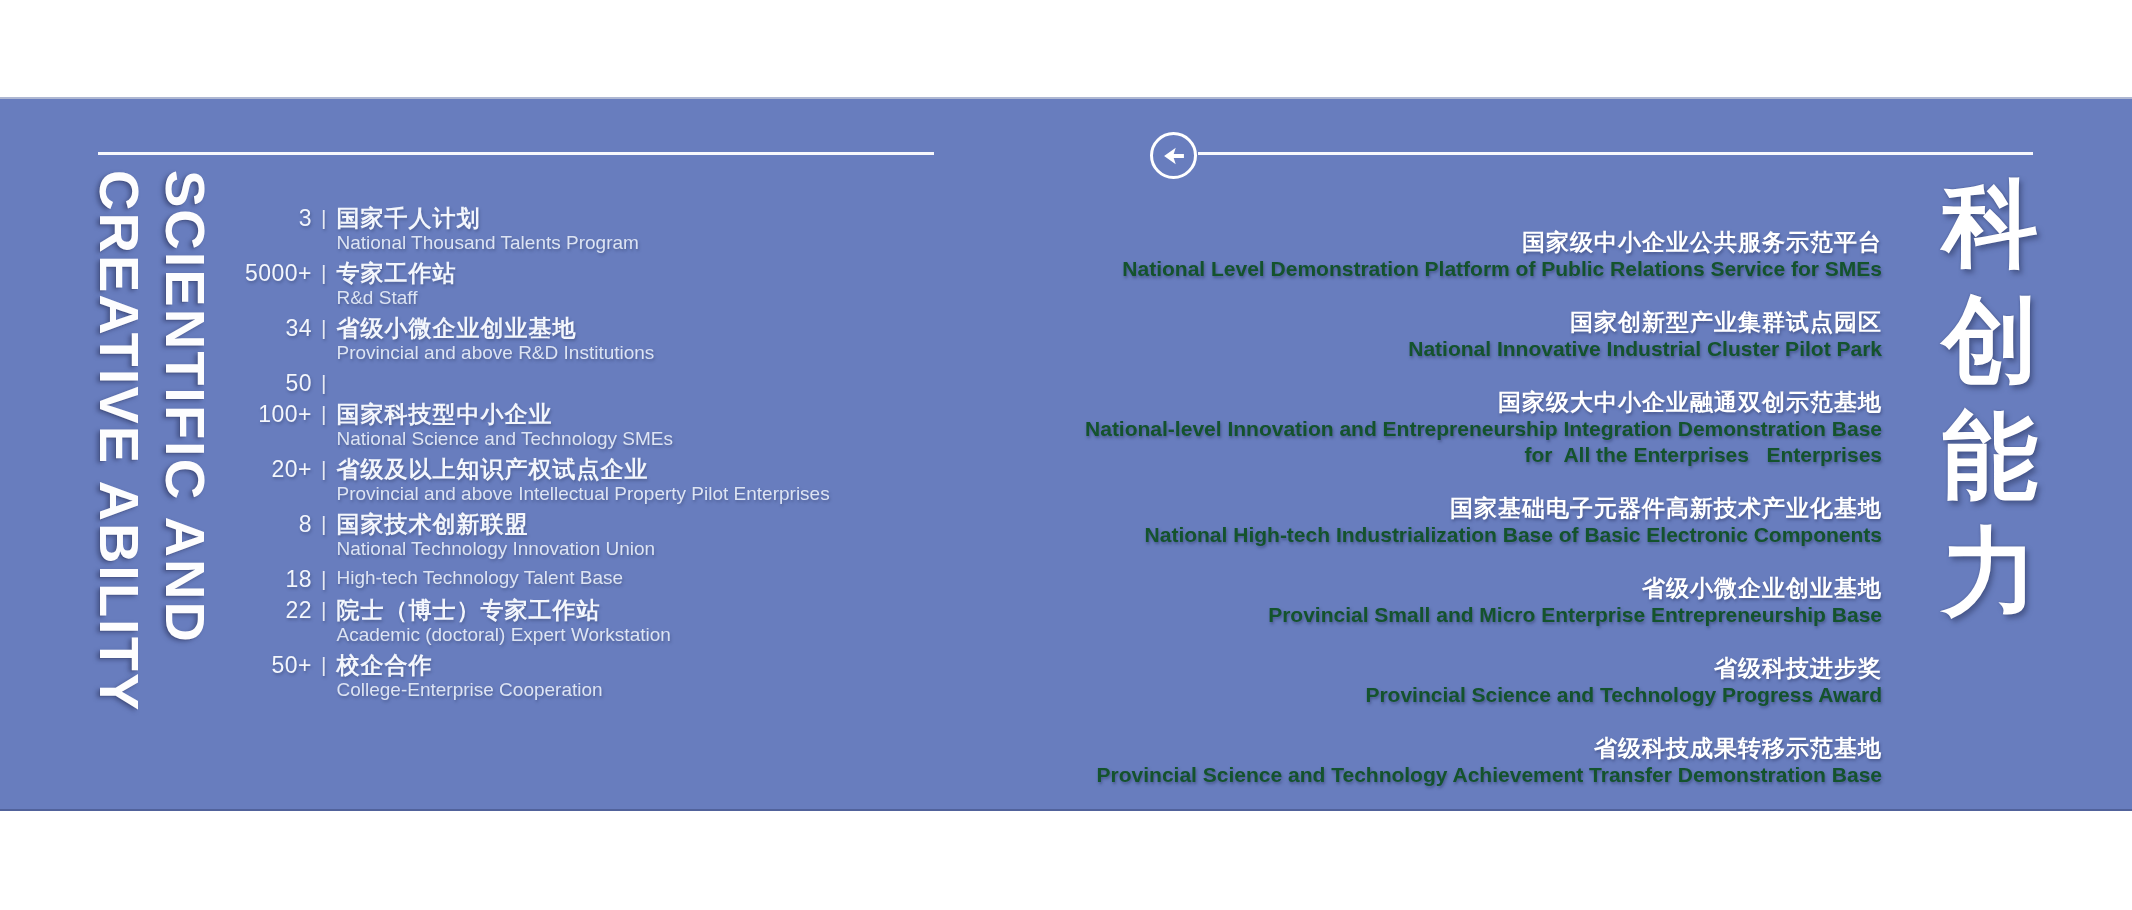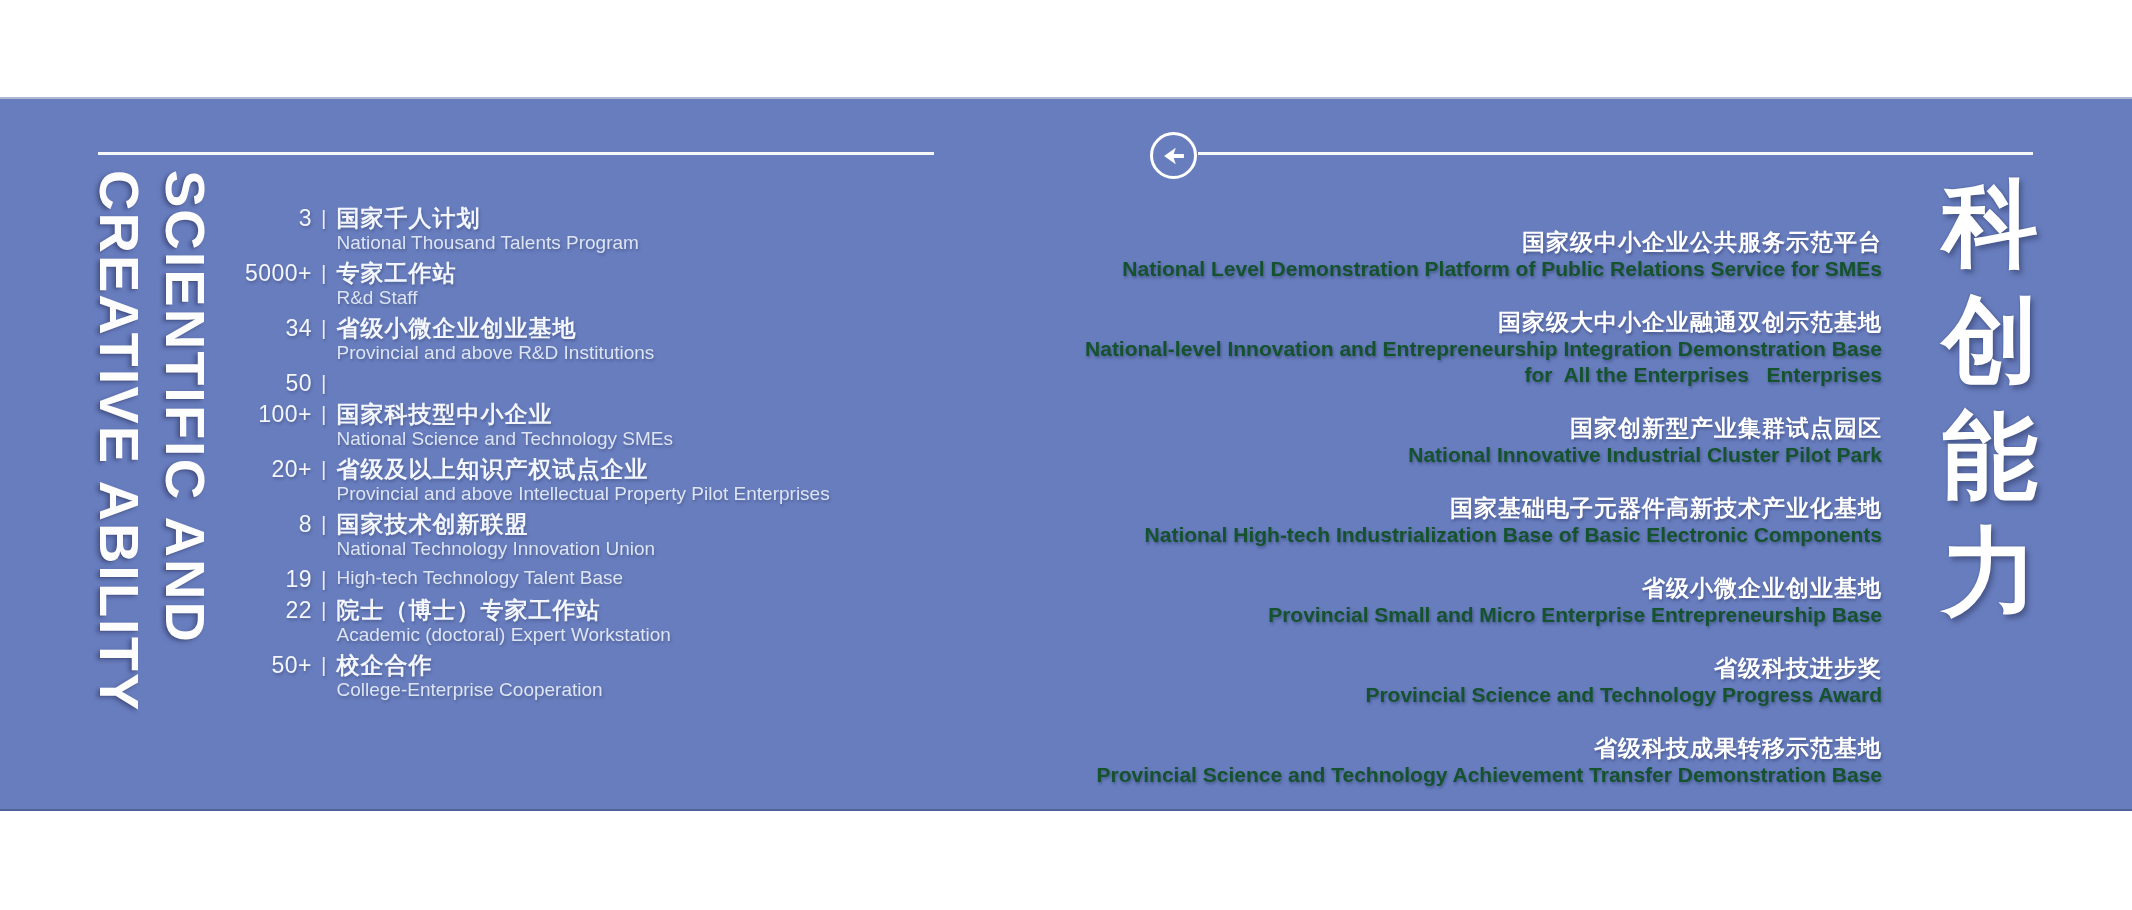--- a/index.html
+++ b/index.html
@@ -214,21 +214,21 @@
     </div>
     <div class="stat-row">
       <div class="stat-num">8</div>
       <div class="stat-sep">|</div>
       <div class="stat-text">
         <div class="stat-zh">国家技术创新联盟</div>
         <div class="stat-en">National Technology Innovation Union</div>
       </div>
     </div>
     <div class="stat-row">
-      <div class="stat-num">19</div>
+      <div class="stat-num">18</div>
       <div class="stat-sep">|</div>
       <div class="stat-text">
         <div class="stat-en">High-tech Technology Talent Base</div>
       </div>
     </div>
     <div class="stat-row">
       <div class="stat-num">22</div>
       <div class="stat-sep">|</div>
       <div class="stat-text">
         <div class="stat-zh">院士（博士）专家工作站</div>
@@ -242,29 +242,29 @@
         <div class="stat-zh">校企合作</div>
         <div class="stat-en">College-Enterprise Cooperation</div>
       </div>
     </div>
   </div>
 
   <div class="honors">
     <div class="honor">
       <div class="honor-zh">国家级中小企业公共服务示范平台</div>
       <div class="honor-en">National Level Demonstration Platform of Public Relations Service for SMEs</div>
+    </div>
+    <div class="honor">
+      <div class="honor-zh">国家创新型产业集群试点园区</div>
+      <div class="honor-en">National Innovative Industrial Cluster Pilot Park</div>
     </div>
     <div class="honor">
       <div class="honor-zh">国家级大中小企业融通双创示范基地</div>
       <div class="honor-en">National-level Innovation and Entrepreneurship Integration Demonstration Base
 for  All the Enterprises   Enterprises</div>
-    </div>
-    <div class="honor">
-      <div class="honor-zh">国家创新型产业集群试点园区</div>
-      <div class="honor-en">National Innovative Industrial Cluster Pilot Park</div>
     </div>
     <div class="honor">
       <div class="honor-zh">国家基础电子元器件高新技术产业化基地</div>
       <div class="honor-en">National High-tech Industrialization Base of Basic Electronic Components</div>
     </div>
     <div class="honor">
       <div class="honor-zh">省级小微企业创业基地</div>
       <div class="honor-en">Provincial Small and Micro Enterprise Entrepreneurship Base</div>
     </div>
     <div class="honor">

